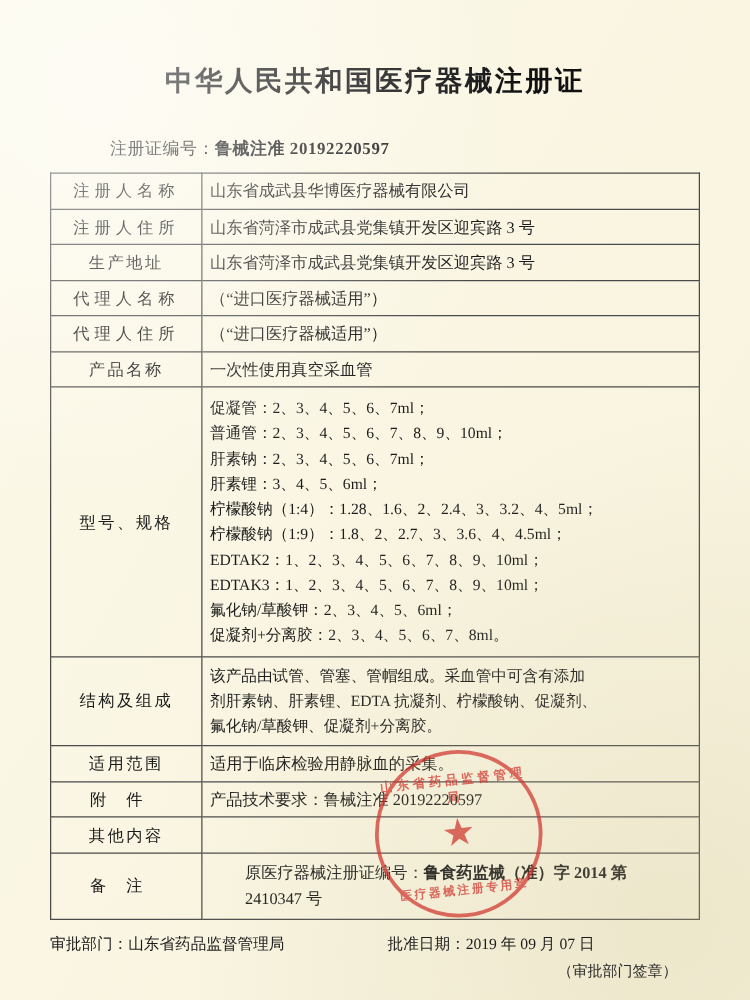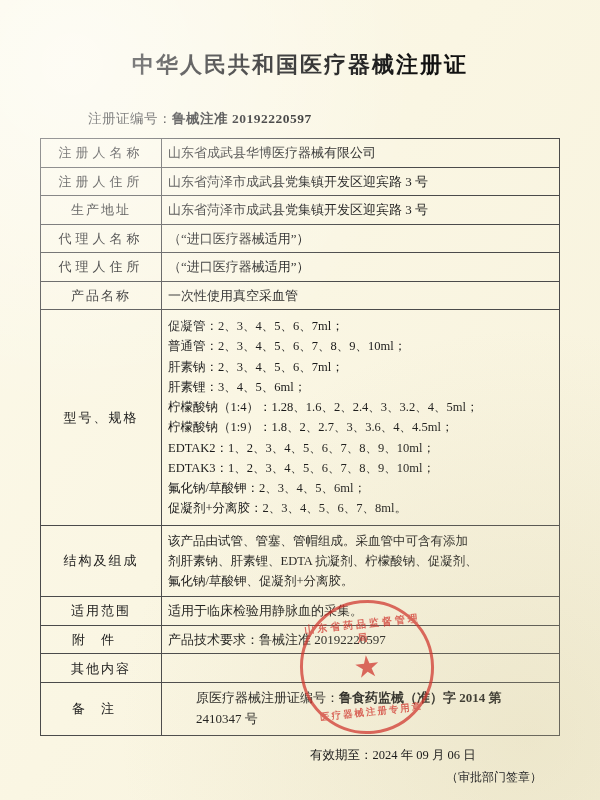--- a/index.html
+++ b/index.html
@@ -242,23 +242,25 @@
         <td class="val remark">
           <span class="remark-inner"><span>原医疗器械注册证编号：</span><span class="remark-strong">鲁食药监械（准）字 2014 第</span></span>
           <span class="remark-inner">2410347 号</span>
         </td>
       </tr>
     </tbody>
   </table>
 
   <div class="footer">
     <div class="footer-row">
-      <div class="footer-left"></div>
+      <div class="footer-left">
+        <span>审批部门：</span><span>山东省药品监督管理局</span>
+      </div>
       <div class="footer-right">
-        <span>有效期至：</span><span>2024 年 09 月 06 日</span>
+        <span>批准日期：</span><span>2019 年 09 月 07 日</span>
       </div>
     </div>
     <div class="footer-seal-note">（审批部门签章）</div>
   </div>
 
   <div class="seal">
     <div class="seal-top">山东省药品监督管理局</div>
     <div class="star">★</div>
     <div class="seal-bottom">医疗器械注册专用章</div>
   </div>

